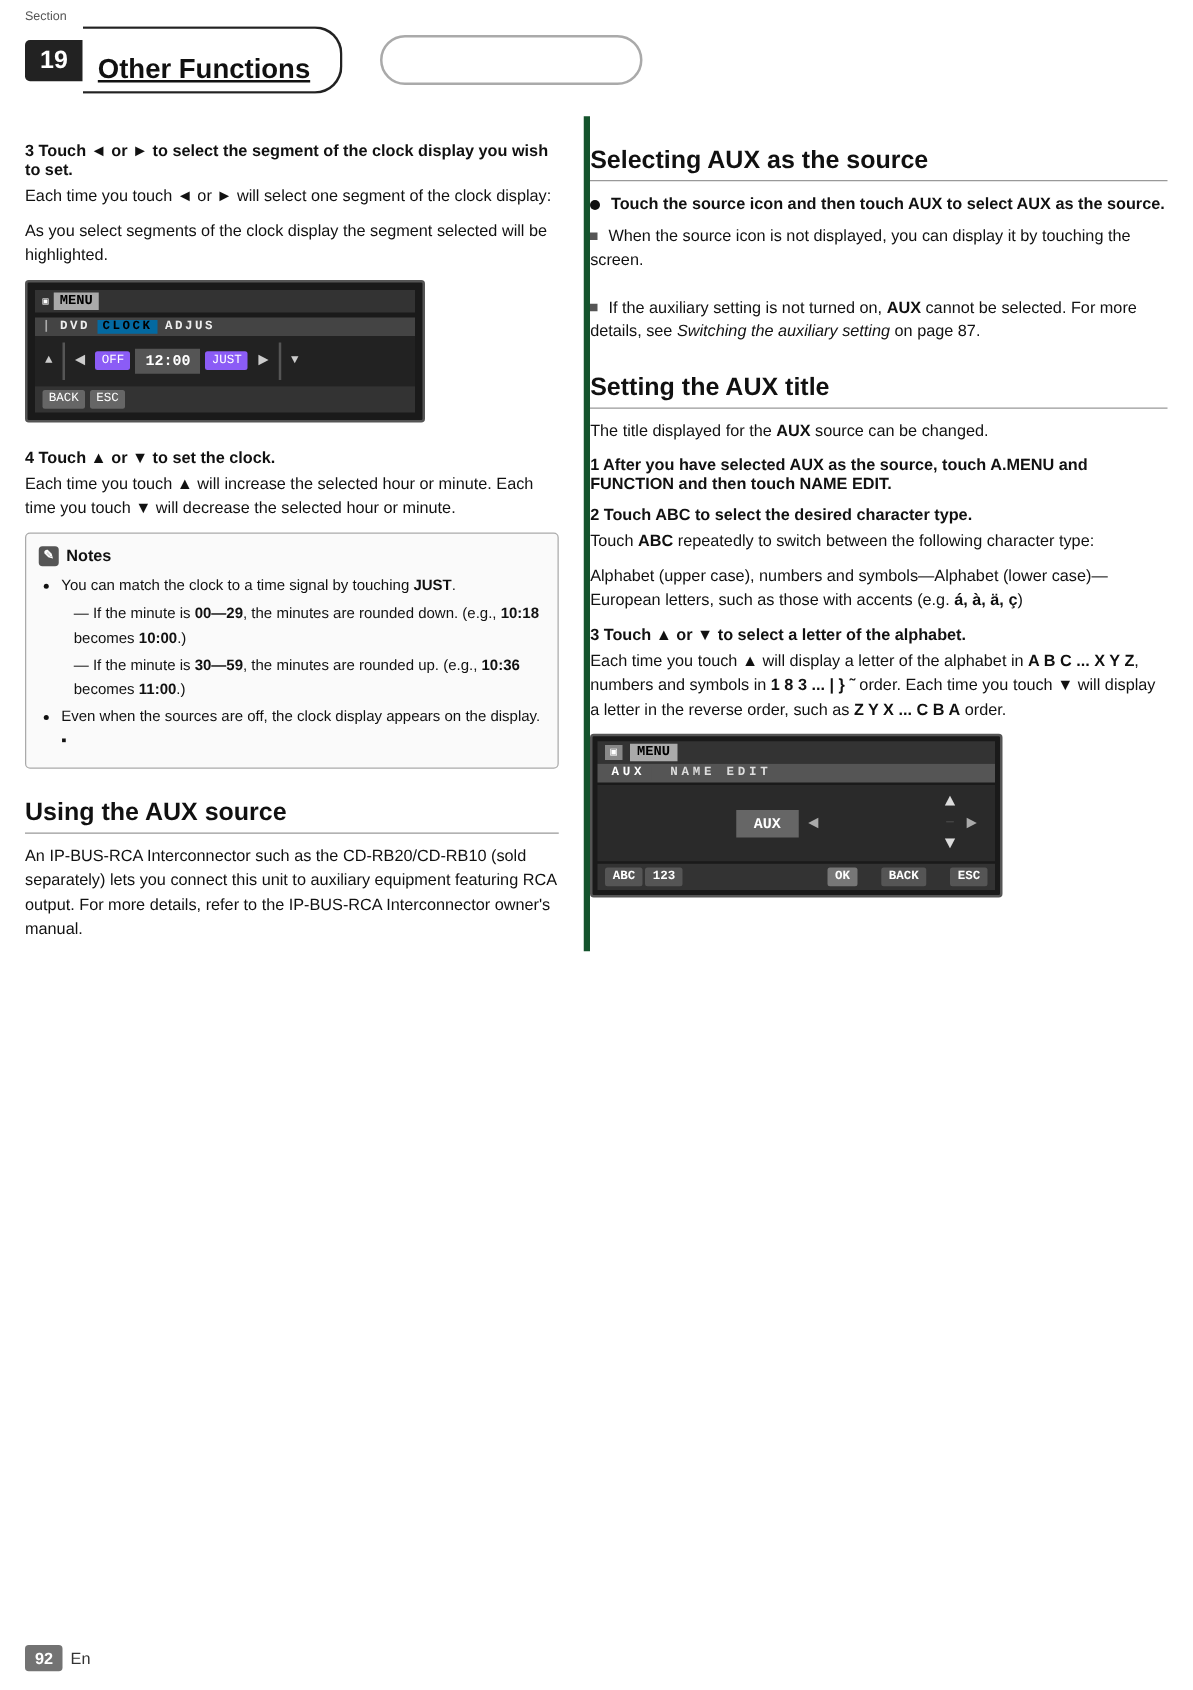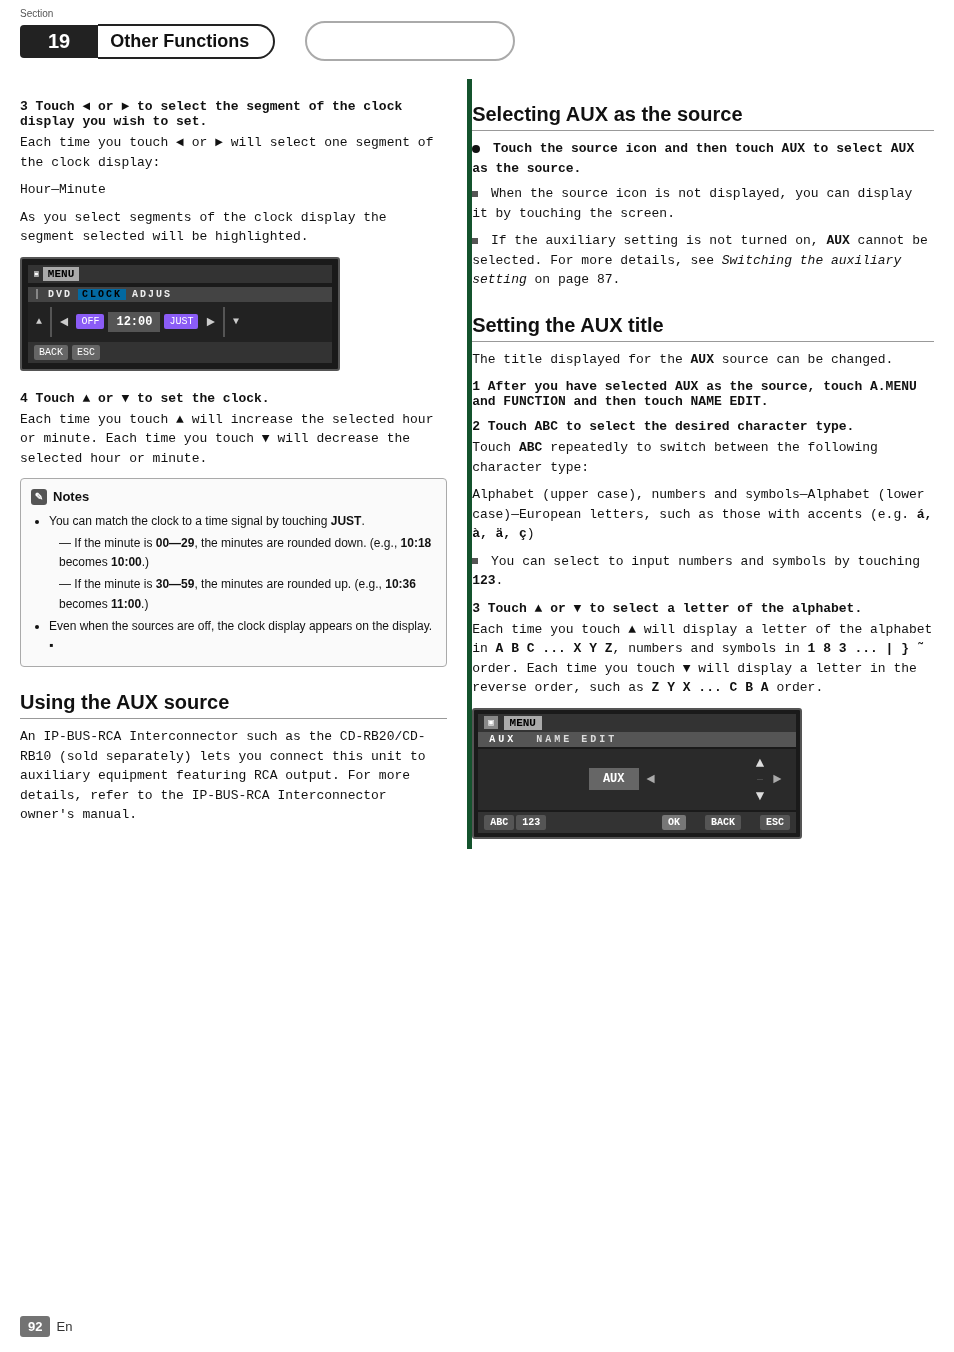--- a/index.html
+++ b/index.html
@@ -279,46 +279,45 @@
       color: #fff;
       padding: 3px 8px;
       font-weight: bold;
       border-radius: 3px;
     }
     .lang-label {
       font-size: 13px;
       color: #333;
     }
 
-    p { margin-bottom: 5px; font-family: Liberation Mono, monospace; }
+    p { margin-bottom: 5px; }
   </style>
 </head>
 <body>
 
 <div style="padding: 8px 20px 0 20px; position: relative;">
   <span style="font-size:10px; color:#555; display:block; margin-bottom:2px;">Section</span>
   <div style="display:flex; align-items:center; gap:0;">
-    <div style="background:#222; color:#fff; font-size:20px; font-weight:bold; padding:5px 28px; border-radius:4px 0 0 4px;">19</div>
-    <div style="border:2px solid #222; border-left:none; border-radius:0 22px 22px 0; padding:5px 24px 5px 12px; font-size:18px; font-weight:bold;">
+    <div style="background:#222; color:#fff; font-size:20px; font-weight:bold; padding:5px 12px; border-radius:4px 0 0 4px;">19</div>
+    <div style="border:2px solid #222; border-left:none; border-radius:0 22px 22px 0; padding:19px 24px 5px 12px; font-size:22px; font-weight:bold;text-decoration:underline;">
       <span>Other Functions</span>
     </div>
     <div style="margin-left:30px; border:2px solid #aaa; border-radius:22px; width:210px; height:40px;"></div>
   </div>
 </div>
 
 <div class="content" style="margin-top:18px;">
 
   <div class="left-col">
 
     <div class="section-block">
       <p class="step-heading">
         <span>3   Touch ◄ or ► to select the segment of the clock display you wish to set.</span>
       </p>
       <p class="step-body">Each time you touch ◄ or ► will select one segment of the clock display:</p>
-      <p class="step-body">Hour—Minute</p>
       <p class="step-body">As you select segments of the clock display the segment selected will be highlighted.</p>
 
       <div class="screen-mockup">
         <div class="screen-top-bar">
           <div style="display:flex; align-items:center; gap:4px;">
             <span style="font-size:8px;">▣</span>
             <span style="background:#aaa; color:#000; padding:1px 5px; font-weight:bold; font-size:11px;">MENU</span>
           </div>
         </div>
         <div class="screen-menu-row">
@@ -385,21 +384,21 @@
   </div>
 
   <div class="right-col">
 
     <div class="section-block">
       <div class="section-heading">Selecting AUX as the source</div>
       <p style="margin-bottom:6px; font-size:13px; line-height:1.5;">
         <span class="circle-bullet"></span>
         <span><span class="bold">Touch the source icon and then touch AUX to select AUX as the source.</span></span>
       </p>
-      <p style="margin-bottom:8px; font-size:13px; line-height:1.5;">
+      <p style="margin-bottom:18px; font-size:13px; line-height:1.5;">
         <span class="square-bullet"></span>
         <span>When the source icon is not displayed, you can display it by touching the screen.</span>
       </p>
       <p style="font-size:13px; line-height:1.5;">
         <span class="square-bullet"></span>
         <span>If the auxiliary setting is not turned on, <span class="bold">AUX</span> cannot be selected. For more details, see <span class="italic">Switching the auxiliary setting</span> on page 87.</span>
       </p>
     </div>
 
     <div class="section-block">
@@ -413,24 +412,20 @@
       </p>
 
       <p class="step-heading" style="margin-top:10px;">
         <span>2   Touch ABC to select the desired character type.</span>
       </p>
       <p class="step-body">
         Touch <span class="bold">ABC</span> repeatedly to switch between the following character type:
       </p>
       <p class="step-body">
         Alphabet (upper case), numbers and symbols—Alphabet (lower case)—European letters, such as those with accents (e.g. <span class="bold">á, à, ä, ç</span>)
-      </p>
-      <p class="step-body" style="font-size:13px;">
-        <span class="square-bullet"></span>
-        <span>You can select to input numbers and symbols by touching <span class="bold">123</span>.</span>
       </p>
 
       <p class="step-heading" style="margin-top:10px;">
         <span>3   Touch ▲ or ▼ to select a letter of the alphabet.</span>
       </p>
       <p class="step-body">
         Each time you touch ▲ will display a letter of the alphabet in <span class="bold">A B C ... X Y Z</span>, numbers and symbols in <span class="bold">1 8 3 ... | } ˜</span> order. Each time you touch ▼ will display a letter in the reverse order, such as <span class="bold">Z Y X ... C B A</span> order.
       </p>
 
       <div class="screen-aux">

